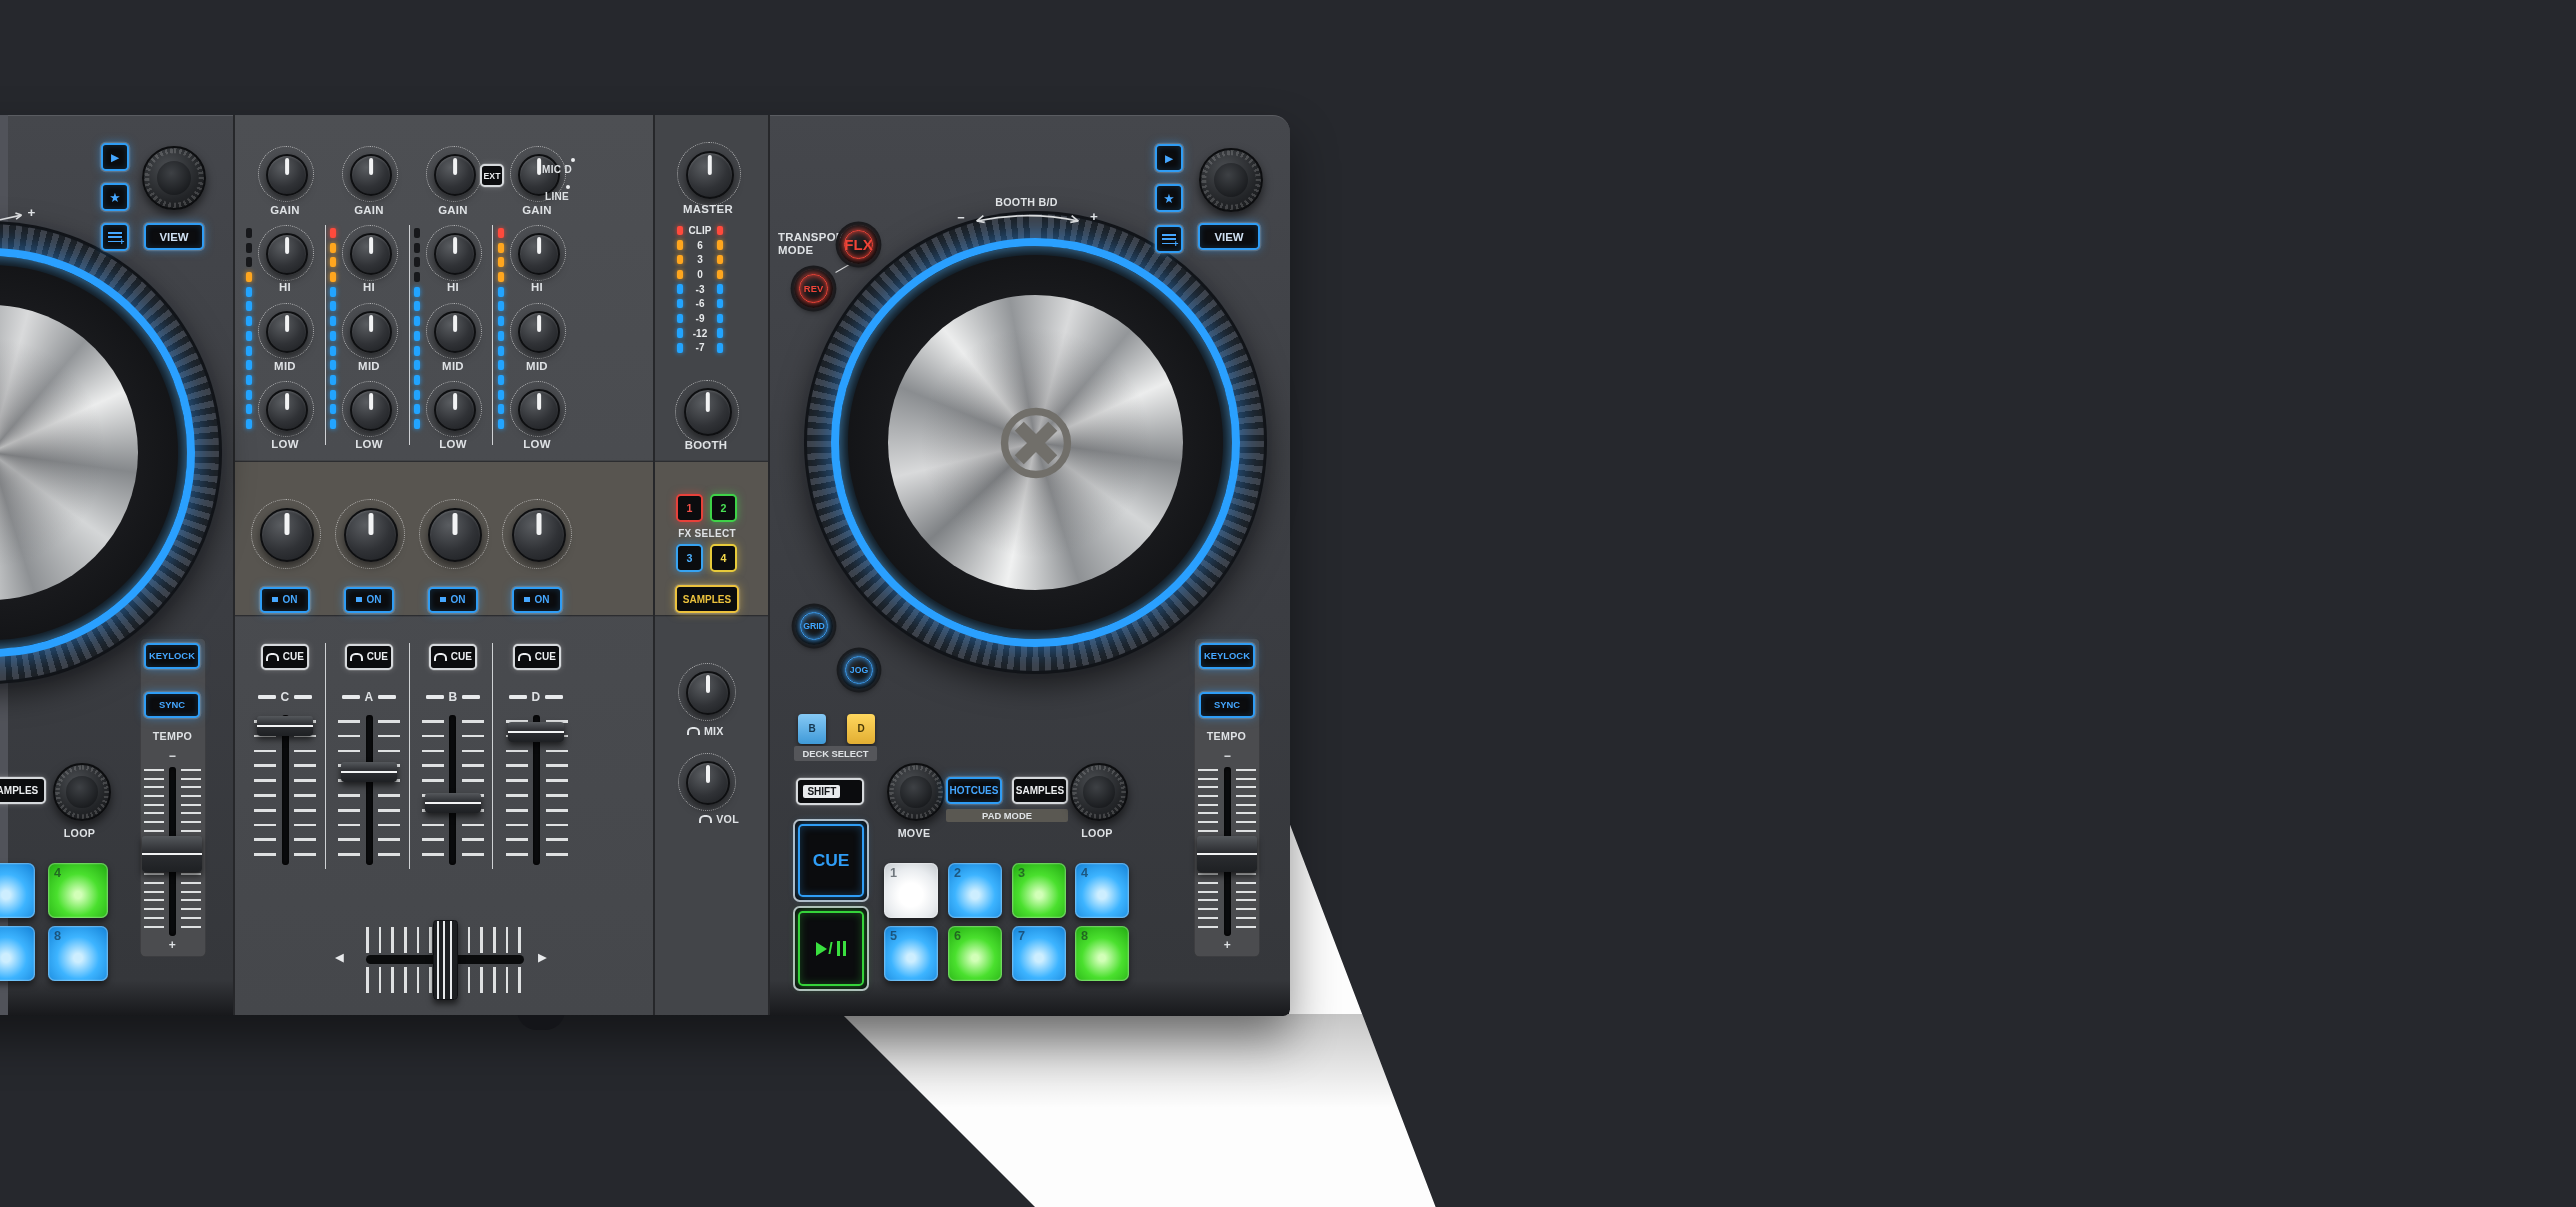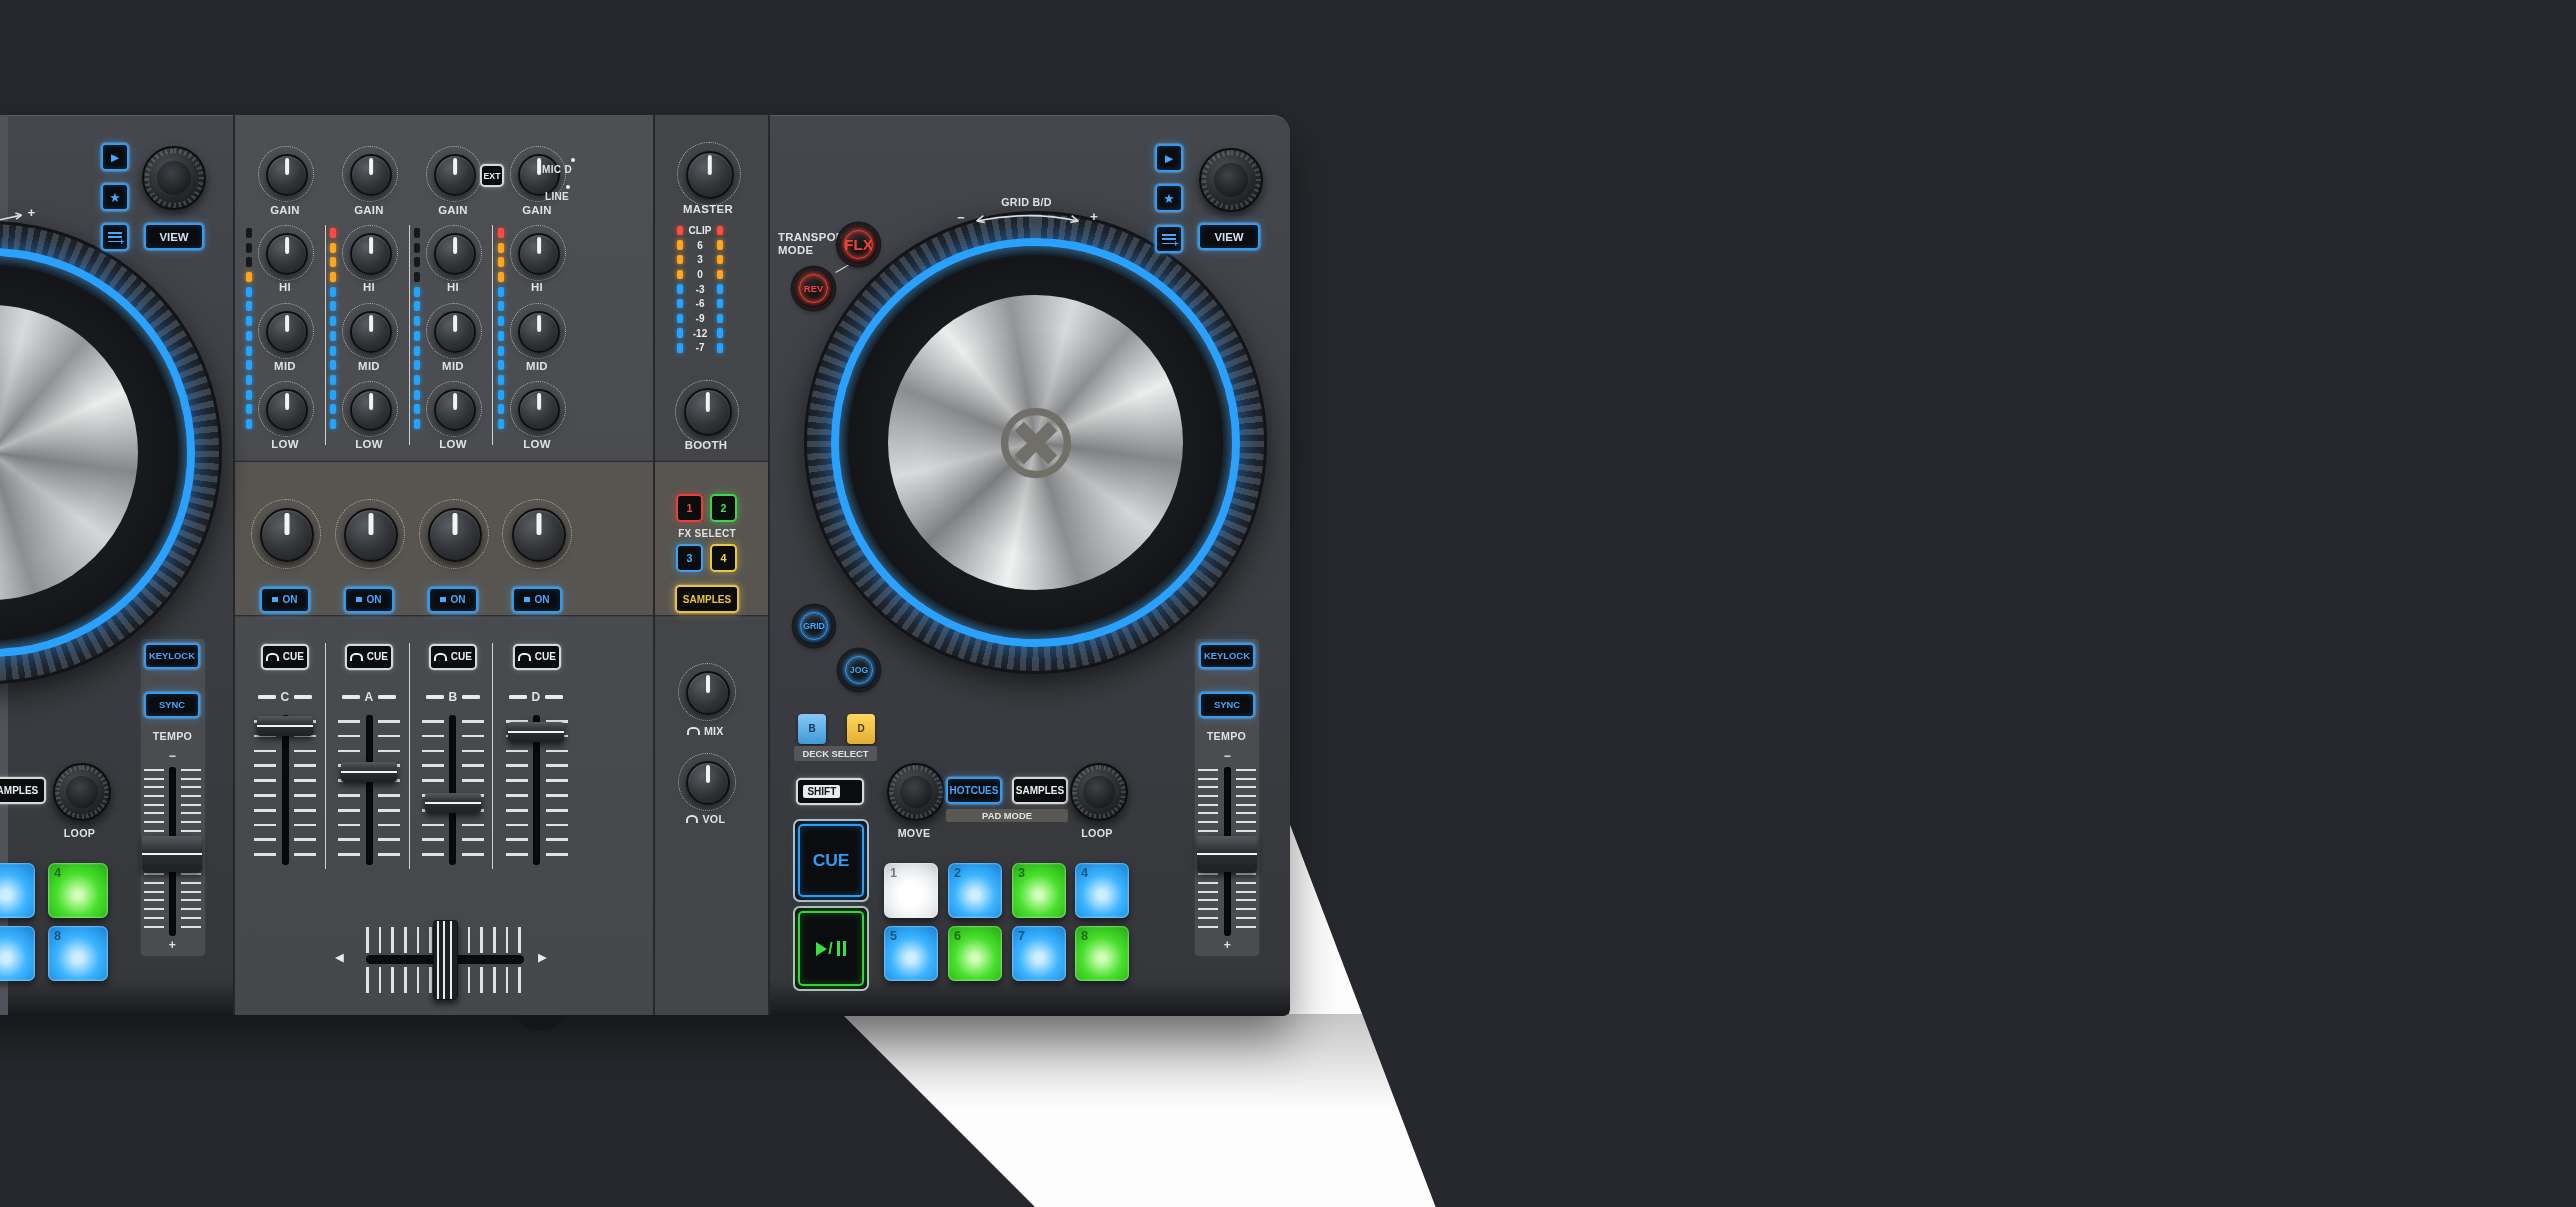--- a/index.html
+++ b/index.html
@@ -412,21 +412,21 @@
 
   <div class="ring" style="left:675px;top:380px;width:62px;height:62px;"></div>
   <div class="knob" style="left:684px;top:388px;width:44px;height:44px;"></div>
   <div class="lbl" style="left:679px;top:439px;width:54px;">BOOTH</div>
 
   <div class="ring" style="left:678px;top:663px;width:56px;height:56px;"></div>
   <div class="knob" style="left:686px;top:671px;width:40px;height:40px;"></div>
   <div class="lbl" style="left:672px;top:725px;width:67px;font-size:10.7px;"><span class="hp"></span><span>MIX</span></div>
   <div class="ring" style="left:678px;top:753px;width:56px;height:56px;"></div>
   <div class="knob" style="left:686px;top:761px;width:40px;height:40px;"></div>
-  <div class="lbl" style="left:672px;top:813px;width:67px;font-size:10.7px;"><span class="hp"></span><span>VOL</span></div>
+  <div class="lbl" style="left:672px;top:813px;width:67px;font-size:10.7px;text-align:right;"><span class="hp"></span><span>VOL</span></div>
 
   <div class="lbtn b-white" style="left:261px;top:644px;width:48px;height:25.5px;font-size:10px;">
       <span class="hp"></span>
       <span>CUE</span>
     </div>
   <div class="lbtn b-white" style="left:345px;top:644px;width:48px;height:25.5px;font-size:10px;">
       <span class="hp"></span>
       <span>CUE</span>
     </div>
   <div class="lbtn b-white" style="left:429px;top:644px;width:48px;height:25.5px;font-size:10px;">
@@ -493,21 +493,21 @@
   <div class="conn" style="left:834px;top:266px;transform:rotate(-30deg);"></div>
   <div class="rbtn r-red" style="left:839px;top:225px;width:39px;height:39px;font-size:15px;">
       <span class="rring"></span>
       <span>FLX</span>
     </div>
   <div class="rbtn r-red" style="left:794px;top:269px;width:39px;height:39px;font-size:9.4px;">
       <span class="rring"></span>
       <span>REV</span>
     </div>
 
-  <div class="lbl" style="left:976px;top:196px;width:101px;font-size:10.7px;">GRID B/D</div>
+  <div class="lbl" style="left:976px;top:196px;width:101px;font-size:10.7px;">BOOTH B/D</div>
   <svg style="left:971px;top:209px;" width="113" height="17.4" viewBox="0 0 168 26">
     <path d="M8,18 Q84,2 160,18" stroke="#d8dadc" stroke-width="2.5" fill="none"></path>
     <path d="M8,18 l10,-8 M8,18 l12,2 M160,18 l-10,-8 M160,18 l-12,2" stroke="#d8dadc" stroke-width="2.5" fill="none"></path>
   </svg>
   <div class="lbl" style="left:955px;top:211px;width:12px;font-size:12.7px;">−</div>
   <div class="lbl" style="left:1088px;top:209px;width:12px;font-size:13.4px;">+</div>
 
   <div class="jog" style="left:804px;top:211px;width:463px;height:463px;">
     <div class="knurl"></div>
     <div class="led"></div>

